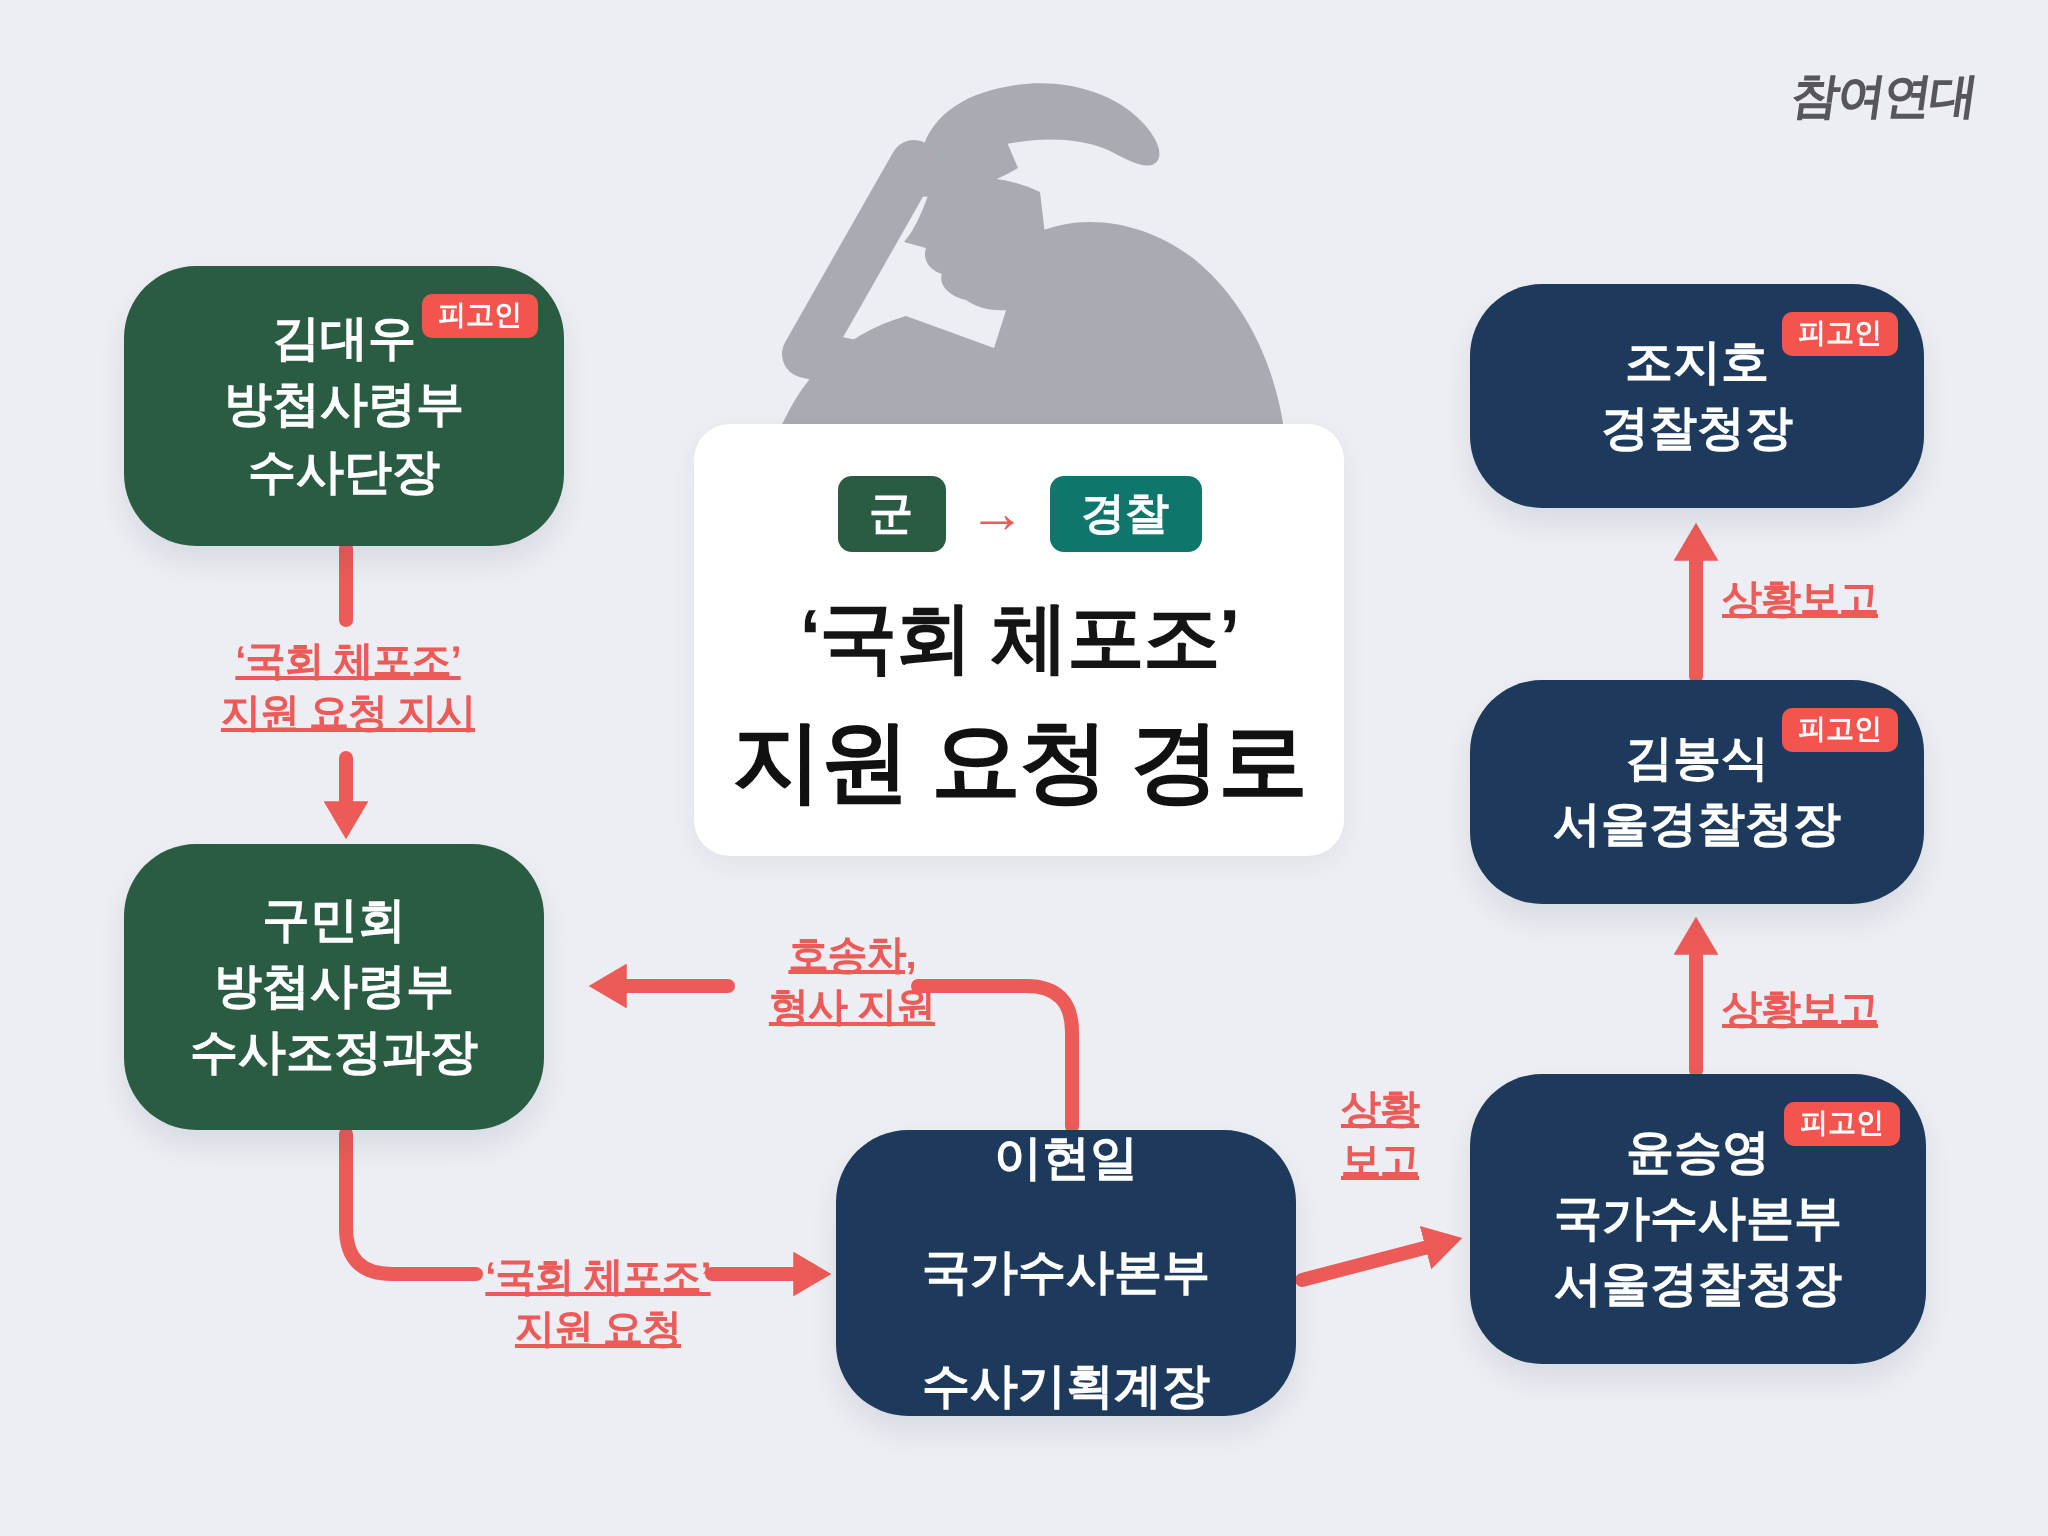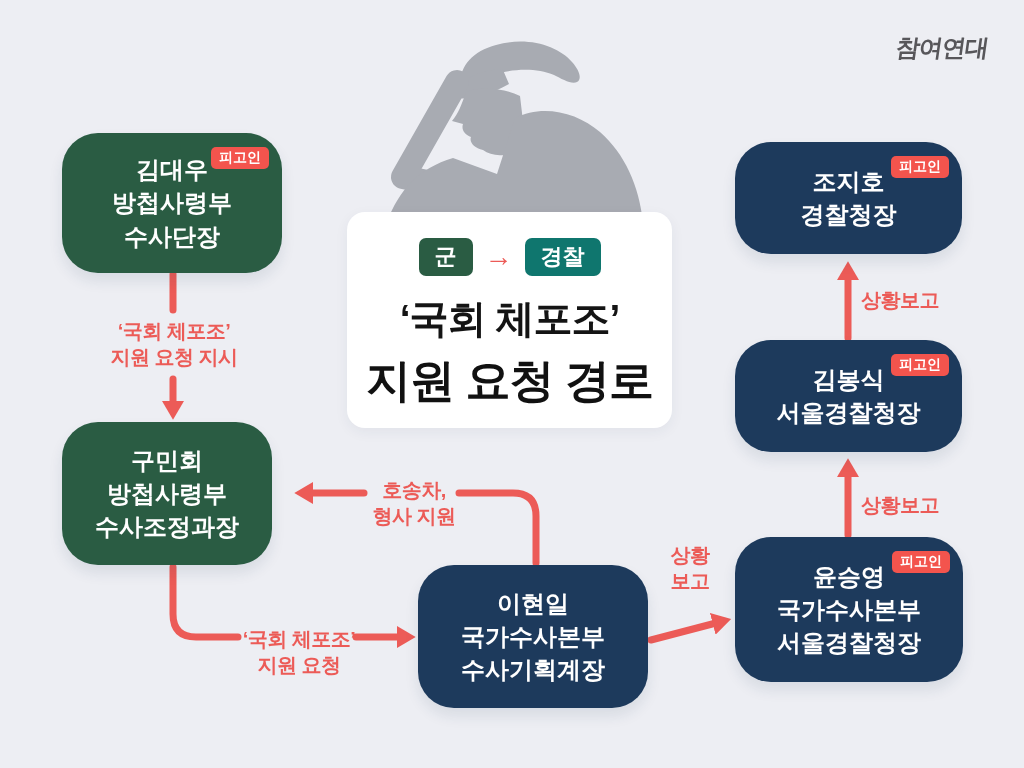--- a/index.html
+++ b/index.html
@@ -45,36 +45,37 @@
   }
   .node.green{background:#2a5c43;}
   .node.navy{background:#1d3a5c;}
   .badge{
     position:absolute;top:14px;right:13px;
     background:#f3544d;color:#fff;font-size:14px;font-weight:700;
     padding:3px 8px 4px;border-radius:5px;line-height:1.1;
   }
   #node-kimdaewoo{left:62px;top:133px;width:220px;height:140px;}
   #node-guminhoe{left:62px;top:422px;width:210px;height:143px;}
-  #node-leehyunil{left:418px;top:565px;width:230px;height:143px;}
+  #node-leehyunil{left:418px;top:565px;width:230px;height:143px;gap:24px;}
   #node-yoonseungyoung{left:735px;top:537px;width:228px;height:145px;}
   #node-kimbongsik{left:735px;top:340px;width:227px;height:112px;}
   #node-jojiho{left:735px;top:142px;width:227px;height:112px;}
   
   .arrows{position:absolute;left:0;top:0;width:1024px;height:768px;z-index:1;pointer-events:none;}
   
   .elabel{
     position:absolute;z-index:2;color:#ec5b57;
     font-size:20px;font-weight:600;text-align:center;line-height:1.32;
     letter-spacing:-0.5px;
+    text-decoration:underline;
   }
   .elabel b{font-weight:800;}
   #lbl-order{left:84px;top:318px;width:180px;}
   #lbl-request{left:209px;top:626px;width:180px;}
-  #lbl-support{left:324px;top:465px;width:180px;margin-top:12px;}
+  #lbl-support{left:336px;top:465px;width:180px;}
   #lbl-report-diag{left:648px;top:542px;width:84px;}
   #lbl-report-mid{left:861px;top:492px;width:120px;text-align:left;}
   #lbl-report-top{left:861px;top:287px;width:120px;text-align:left;}
 </style>
 </head>
 <body>
 
 <div id="canvas">
 
   <svg class="silhouette" viewBox="0 0 300 200" aria-hidden="true">

